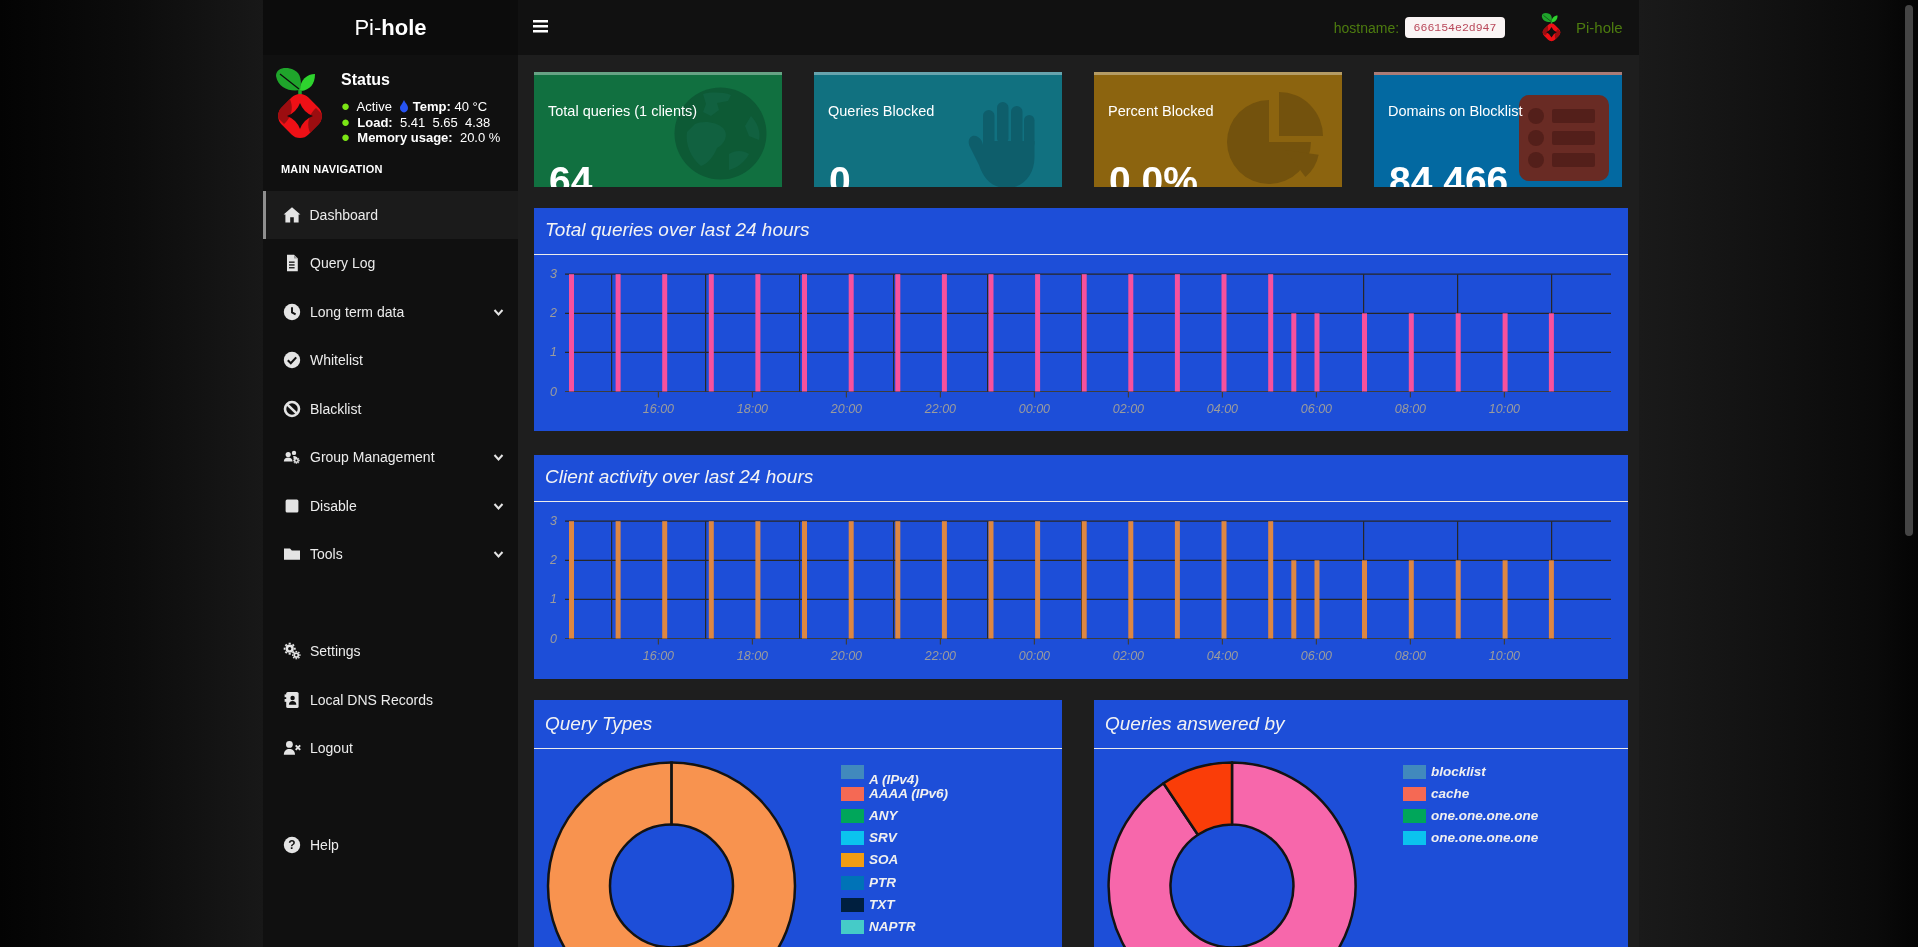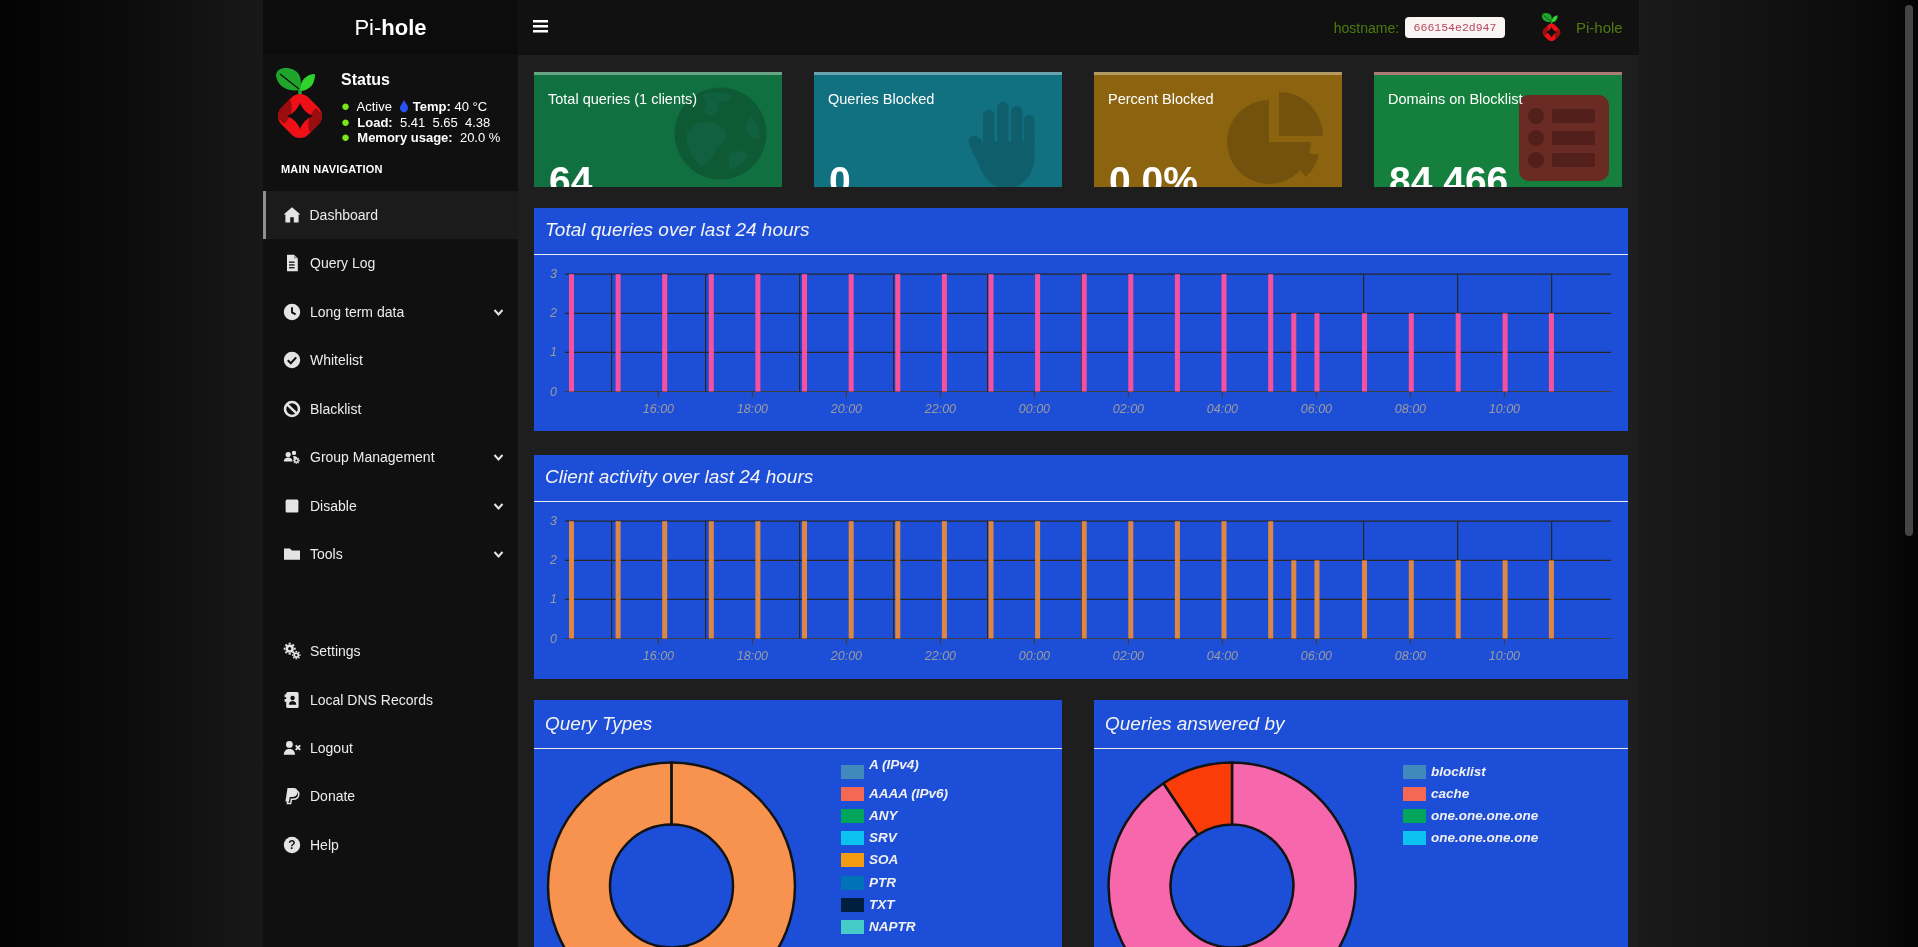--- a/index.html
+++ b/index.html
@@ -13,21 +13,21 @@
  color:#fff;text-align:center;line-height:55px;font-size:22px;font-weight:300;}
 #navlogo b{font-weight:700;}
 #navbar{position:absolute;left:518px;top:0;width:1121px;height:55px;background:#111;}
 #sidebar{position:absolute;left:263px;top:55px;width:255px;height:892px;background:#101010;}
 #content{position:absolute;left:518px;top:55px;width:1121px;height:892px;background:#1e1e1e;}
 .navtxt{position:absolute;color:#4d7c0f;font-size:14px;}
 .card{position:absolute;background:#1d4ed8;font-style:italic;}
 .cardhead{position:absolute;left:0;top:0;right:0;height:47px;border-bottom:1px solid #ececec;}
 .cardtitle{position:absolute;left:11px;top:11px;font-size:19px;color:#f3f3f3;}
 .sb{position:absolute;width:248px;height:115px;border-top:3px solid;overflow:hidden;}
-.sbtitle{position:absolute;left:14px;top:16px;font-size:14.5px;color:#fff;}
+.sbtitle{position:absolute;left:14px;top:28px;font-size:14.5px;color:#fff;}
 .sbnum{position:absolute;left:15px;top:46px;font-size:39px;font-weight:700;color:#fff;margin-top:38px;}
 .menuitem{position:absolute;left:0;width:255px;height:48px;color:#ececec;font-size:14px;}
 .menuitem .lbl{position:absolute;left:47px;top:16px;}
 .chev{position:absolute;right:14px;top:19px;}
 .leg{position:absolute;font-size:13.5px;font-weight:700;color:#f0f0f0;}
 .legsq{position:absolute;width:23px;height:14px;}
 </style></head>
 <body>
 <div id="backL"></div>
 <div id="backR"></div>
@@ -217,27 +217,20 @@
       <svg style="position:absolute;left:20px;top:15px" width="18" height="18" viewBox="0 0 18 18">
         <circle cx="6.4" cy="5.4" r="3.4" fill="#e4e4e4"></circle>
         <path d="M0.8 15.8 C0.8 11.9 3.3 10 6.4 10 C9.5 10 12 11.9 12 15.8 Z" fill="#e4e4e4"></path>
         <g stroke="#e4e4e4" stroke-width="1.9">
           <path d="M12.7 6.3 L17.2 10.8"></path>
           <path d="M17.2 6.3 L12.7 10.8"></path>
         </g>
       </svg>
       <span class="lbl" style="left:47px">Logout</span>
     </div>
-<div class="menuitem" style="top:717.4px;">
-      <svg style="position:absolute;left:20px;top:15px" width="18" height="18" viewBox="0 0 18 18">
-        <path d="M4.5 1 H10.5 C13.4 1 15 2.8 14.6 5.5 C14.2 8.4 12 10.1 9 10.1 H6.8 L6 14.4 H2.4 Z" fill="#e4e4e4"></path>
-        <path d="M14.2 4.2 C15.5 4.9 16 6.3 15.7 7.9 C15.3 10.6 13.1 12.3 10.2 12.3 H8.4 L7.7 16.6 H4.4 L5 13.1" fill="none" stroke="#e4e4e4" stroke-width="1.5"></path>
-      </svg>
-      <span class="lbl" style="left:47px">Donate</span>
-    </div>
 <div class="menuitem" style="top:765.9px;">
       <svg style="position:absolute;left:20px;top:15px" width="18" height="18" viewBox="0 0 18 18">
         <circle cx="9" cy="9" r="8.2" fill="#e4e4e4"></circle>
         <text x="9" y="13.2" text-anchor="middle" font-family="Liberation Sans" font-size="12" font-weight="700" fill="#111">?</text>
       </svg>
       <span class="lbl" style="left:47px">Help</span>
     </div>
 </div>
 <div id="content">
 <div class="sb" style="left:16px;top:17px;background:#117040;border-top-color:#67a385">
@@ -268,21 +261,21 @@
 <svg style="position:absolute;right:17px;top:17px" width="98" height="94" viewBox="0 0 98 94">
 <g fill="#73520d">
 <path d="M42 8 A 42 42 0 1 0 84 50 L42 50 Z"></path>
 <path d="M52 0 A 44 44 0 0 1 96 44 L52 44 Z"></path>
 <path d="M58 58 L92 58 A 40 40 0 0 1 82 82 Z" transform="rotate(8 58 58)"></path>
 </g>
       </svg>
       <div class="sbtitle">Percent Blocked</div>
       <div class="sbnum">0.0%</div>
     </div>
-<div class="sb" style="left:856px;top:17px;background:#15803d;border-top-color:#ab7c77">
+<div class="sb" style="left:856px;top:17px;background:#0369a1;border-top-color:#ab7c77">
 <svg style="position:absolute;right:13px;top:20px" width="90" height="86" viewBox="0 0 90 86">
 <rect x="0" y="0" width="90" height="86" rx="10" fill="#692b24"></rect>
 <g fill="#531f1a">
 <circle cx="17" cy="21" r="8"></circle>
           <rect x="33" y="14" width="43" height="14" rx="2"></rect>
 <circle cx="17" cy="43" r="8"></circle>
           <rect x="33" y="36" width="43" height="14" rx="2"></rect>
 <circle cx="17" cy="65" r="8"></circle>
           <rect x="33" y="58" width="43" height="14" rx="2"></rect>
 </g>
@@ -429,21 +422,21 @@
 <div class="card" style="left:16px;top:645px;width:528px;height:247px;overflow:hidden">
 <div class="cardhead" style="height:49px"></div>
       <div class="cardtitle" style="top:13px">Query Types</div>
 <svg style="position:absolute;left:0;top:0" width="528" height="247" viewBox="0 0 528 247">
         <circle cx="137.5" cy="186" r="92.5" fill="none" stroke="#f8934f" stroke-width="62.0"></circle>
         <circle cx="137.5" cy="186" r="123.5" fill="none" stroke="#131313" stroke-width="2.5"></circle>
         <circle cx="137.5" cy="186" r="61.5" fill="none" stroke="#131313" stroke-width="2.5"></circle>
         <line x1="137.5" y1="61.5" x2="137.5" y2="125.5" stroke="#131313" stroke-width="2.8"></line>
       </svg>
 <div class="legsq" style="left:307px;top:65.0px;background:#4189bd"></div>
-      <div class="leg" style="left:335px;top:57px">A (IPv4)</div>
+      <div class="leg" style="left:335px;top:72px">A (IPv4)</div>
       <div class="legsq" style="left:307px;top:87.1px;background:#f56954"></div>
       <div class="leg" style="left:335px;top:86.1px">AAAA (IPv6)</div>
       <div class="legsq" style="left:307px;top:109.2px;background:#00a65a"></div>
       <div class="leg" style="left:335px;top:108.2px">ANY</div>
       <div class="legsq" style="left:307px;top:131.3px;background:#0bc3ee"></div>
       <div class="leg" style="left:335px;top:130.3px">SRV</div>
       <div class="legsq" style="left:307px;top:153.4px;background:#f39c12"></div>
       <div class="leg" style="left:335px;top:152.4px">SOA</div>
       <div class="legsq" style="left:307px;top:175.5px;background:#0073b7"></div>
       <div class="leg" style="left:335px;top:174.5px">PTR</div>

